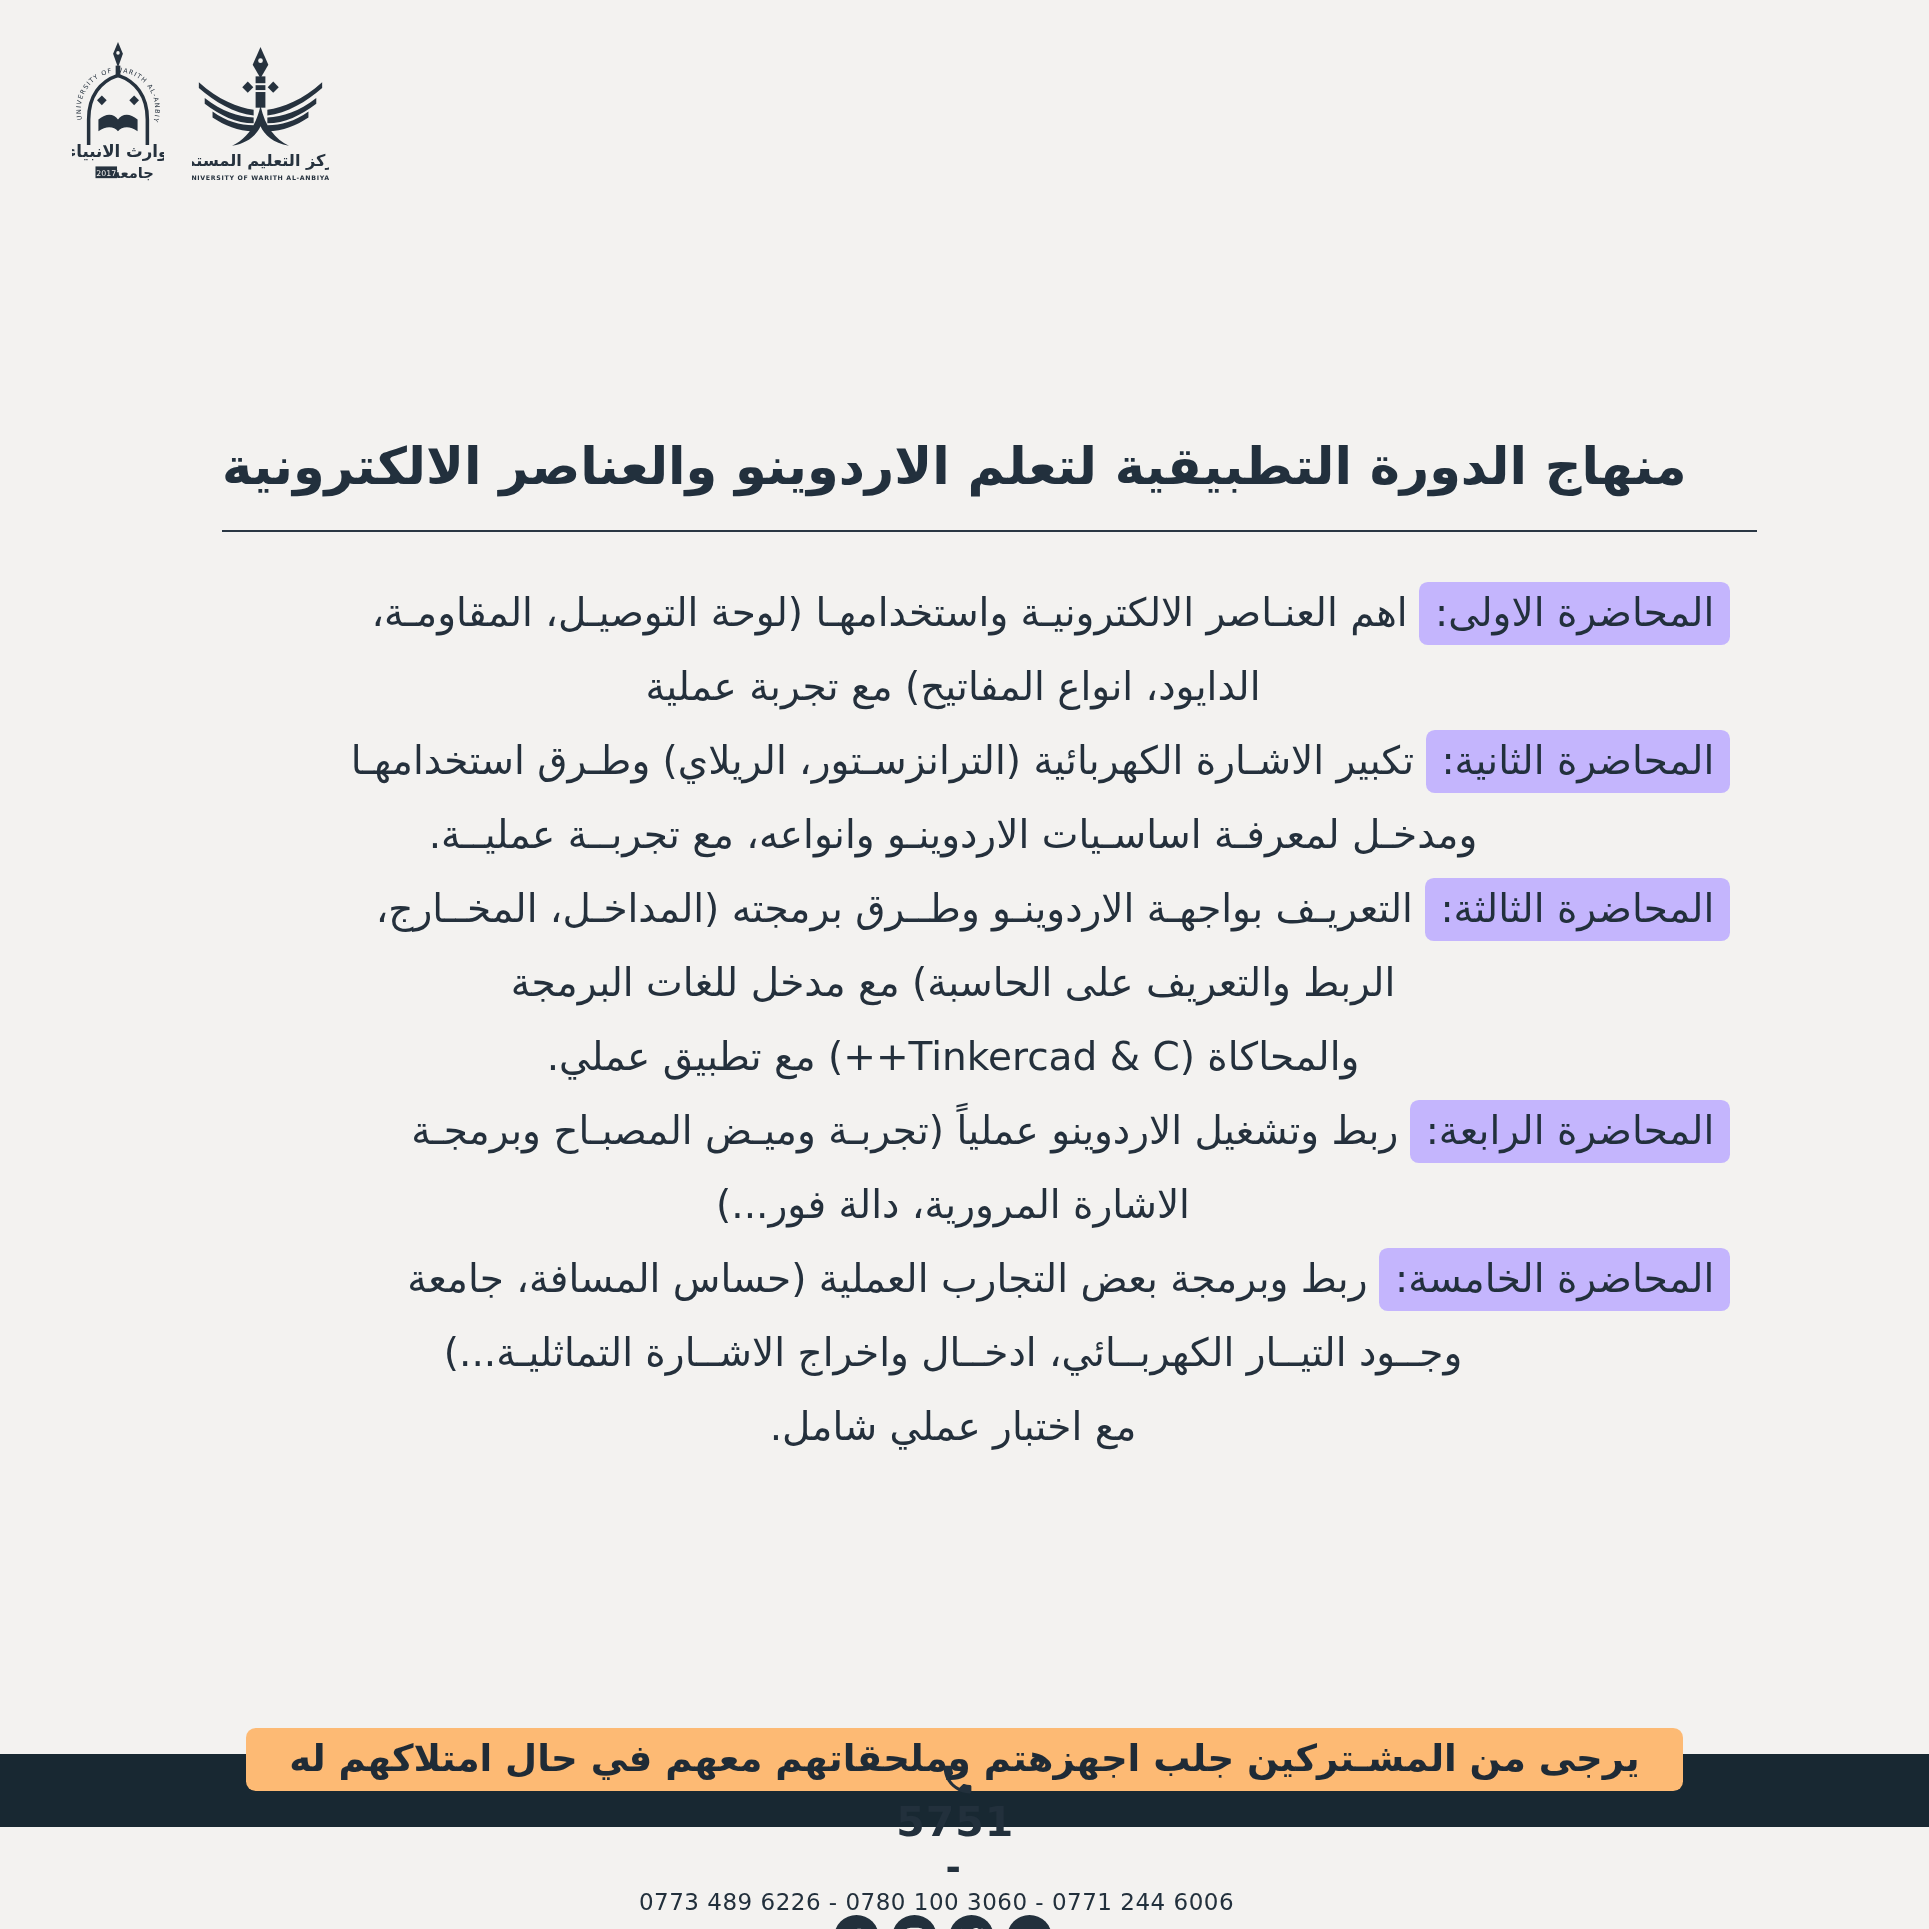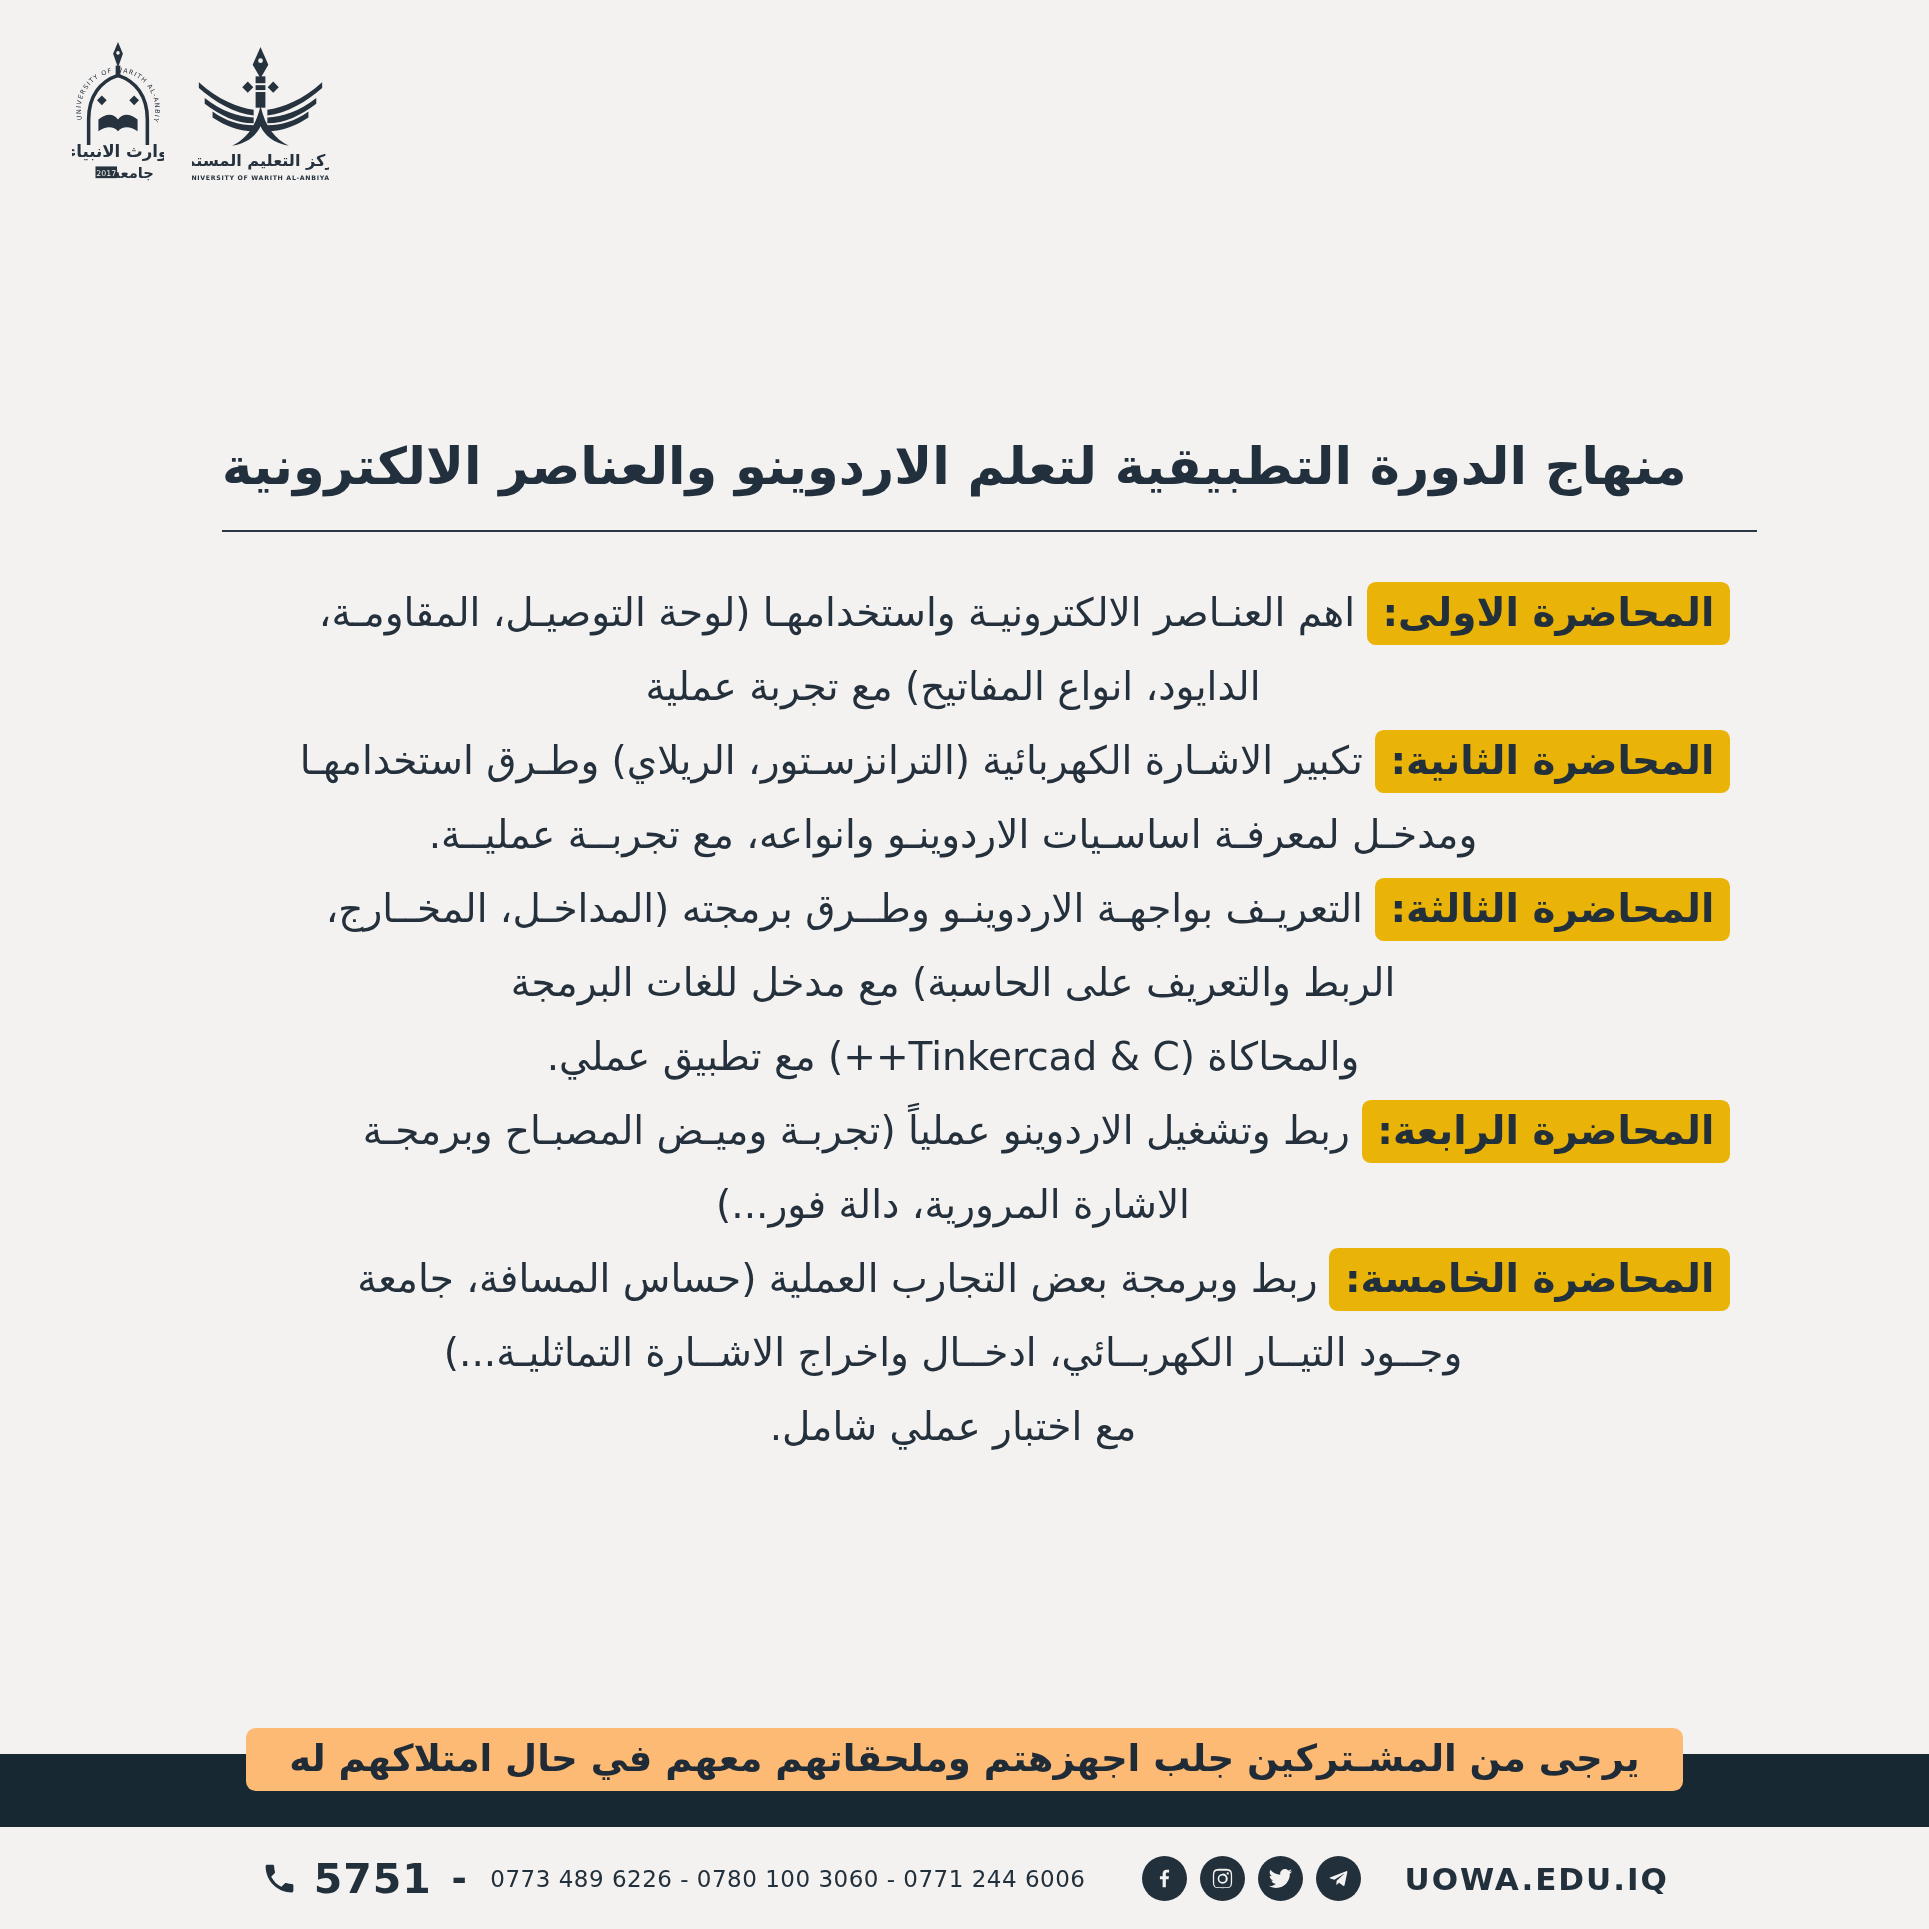--- a/index.html
+++ b/index.html
@@ -27,37 +27,37 @@
   }
   
   .lectures{
     position:absolute;top:576px;left:176px;right:200px;
     direction:rtl;font-size:39px;color:#24303C;
   }
   .lec-line{height:74px;line-height:74px;white-space:nowrap;}
   .lec-line.first{text-align:right;}
   .lec-line.cont{text-align:center;}
   .lec-label{
-    background:#eab308;border-radius:8.8px;
-    padding:7.8px 15.7px 9.8px 15.7px;font-weight:bold;color:#22303C;
+    background:#c4b5fd;border-radius:8.8px;
+    padding:7.8px 15.7px 9.8px 15.7px;font-weight:normal;color:#22303C;
     margin-inline-end:11.8px;
   }
   
   .footer-bar{position:absolute;top:1754px;left:0;width:100%;height:73px;background:#182832;z-index:1;}
   .notice{
     position:absolute;top:1728px;left:246px;width:1437px;height:63px;z-index:2;
     background:#fdba74;border-radius:9.8px;
     direction:rtl;text-align:center;line-height:61px;
     font-size:37px;font-weight:bold;color:#1F2B36;
   }
   
   .contact{
     position:absolute;top:1827px;left:0;width:100%;height:103px;z-index:2;
     display:flex;align-items:center;justify-content:center;
-    direction:ltr;color:#22303C;
+    direction:ltr;color:#22303C;flex-direction:column;
   }
   .contact .phone-glyph{margin-right:15.7px;display:flex;}
   .short-number{font-size:41px;font-weight:bold;margin-right:19.6px;letter-spacing:1px;}
   .dash-sep{font-size:37px;font-weight:bold;margin-right:23.5px;}
   .phone-numbers{font-size:23px;letter-spacing:0.5px;margin-right:57px;}
   .socials{display:flex;gap:12.7px;margin-right:44px;}
   .social{display:flex;}
   .website{font-size:31px;font-weight:bold;letter-spacing:2px;}
   svg text{font-family:"DejaVu Sans",sans-serif;}
 </style>

